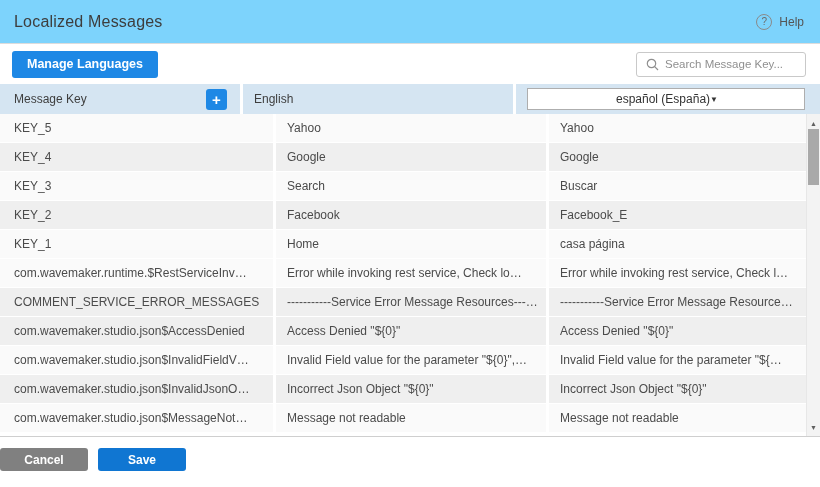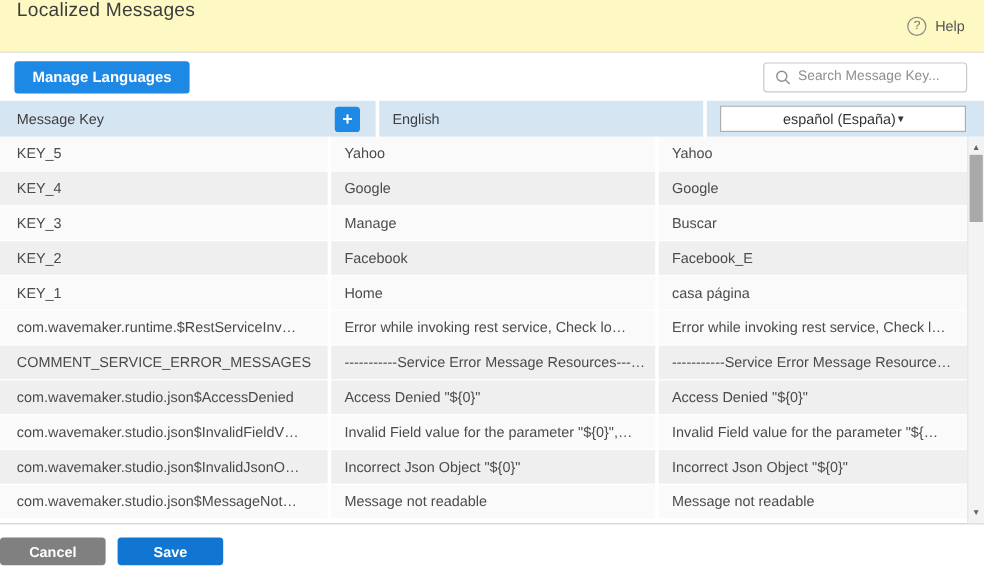--- a/index.html
+++ b/index.html
@@ -8,23 +8,23 @@
     font-family: "Liberation Sans", "DejaVu Sans", sans-serif;
     background: #ffffff;
     color: #4b4b4b;
     overflow: hidden;
   }
   .dialog { width: 820px; height: 487px; display: flex; flex-direction: column; background: #fff; }
 
   
   .titlebar {
     height: 44px; flex: 0 0 44px;
-    background: #fef9c3;
+    background: #7dd3fc;
     border-bottom: 1px solid #dcdcdc;
-    display: flex; justify-content: space-between;
+    display: flex; align-items: center; justify-content: space-between;
     padding: 0 16px 0 14px;
   }
   .title { font-size: 16px; color: #3d3d3d; letter-spacing: .2px; }
   .help { display: flex; align-items: center; gap: 7px; cursor: pointer; }
   .help-circle {
     width: 16px; height: 16px; border: 1px solid #8a8a8a; border-radius: 50%;
     display: flex; align-items: center; justify-content: center;
     font-size: 10px; color: #6b6b6b;
   }
   .help-label { font-size: 12px; color: #555; }
@@ -54,21 +54,21 @@
 
   
   .thead {
     height: 30px; flex: 0 0 30px; background: #fff;
     display: flex;
   }
   .th {
     background: #d5e5f2; display: flex; align-items: center;
     font-size: 12px; color: #3e3e3e;
   }
-  .th-key { width: 313px; padding-left: 14px; justify-content: space-between; }
+  .th-key { width: 240px; padding-left: 14px; justify-content: space-between; }
   .th-eng { width: 270px; margin-left: 3px; padding-left: 11px; }
   .th-lang { flex: 1; margin-left: 3px; padding: 0 15px 0 11px; }
   .btn-plus {
     width: 21px; height: 21px; margin-right: 13px;
     background: #1e88e5; color: #fff; border: none; border-radius: 3px;
     font-size: 15px; font-weight: bold; line-height: 19px; text-align: center;
     cursor: pointer; font-family: inherit;
   }
   .lang-select {
     width: 100%; height: 22px; background: #fff; border: 1px solid #aeaeae;
@@ -175,21 +175,21 @@
         <div class="cell cell-eng">Yahoo</div>
         <div class="cell cell-trans">Yahoo</div>
       </div>
       <div class="row even">
         <div class="cell cell-key">KEY_4</div>
         <div class="cell cell-eng">Google</div>
         <div class="cell cell-trans">Google</div>
       </div>
       <div class="row odd">
         <div class="cell cell-key">KEY_3</div>
-        <div class="cell cell-eng">Manage</div>
+        <div class="cell cell-eng">Search</div>
         <div class="cell cell-trans">Buscar</div>
       </div>
       <div class="row even">
         <div class="cell cell-key">KEY_2</div>
         <div class="cell cell-eng">Facebook</div>
         <div class="cell cell-trans">Facebook_E</div>
       </div>
       <div class="row odd">
         <div class="cell cell-key">KEY_1</div>
         <div class="cell cell-eng">Home</div>

